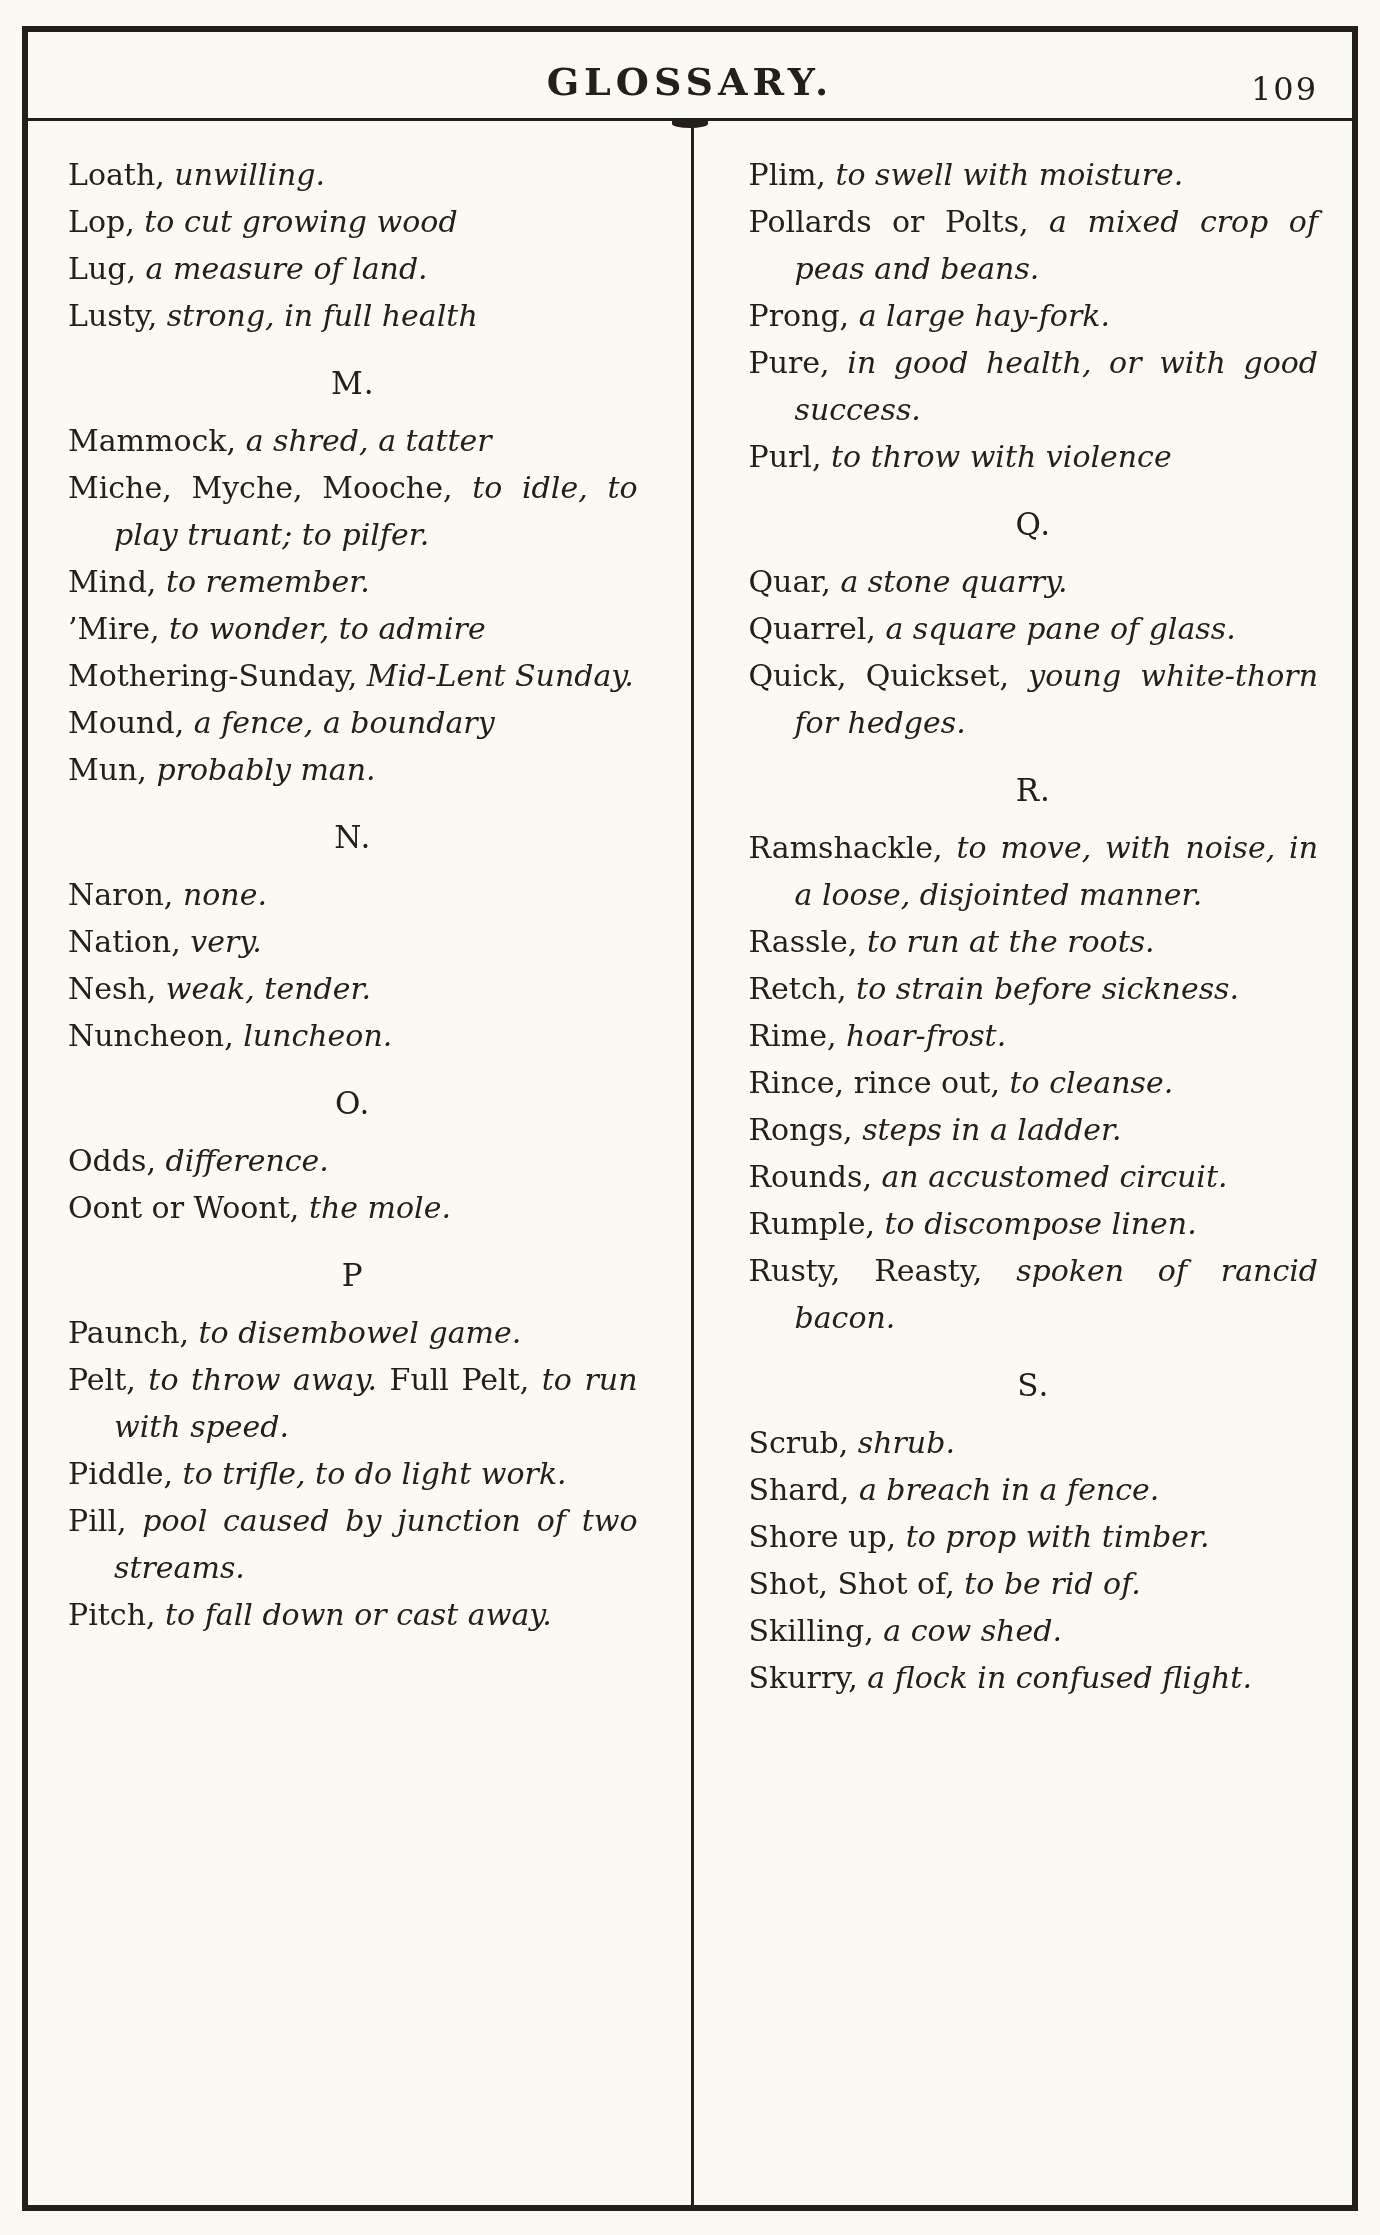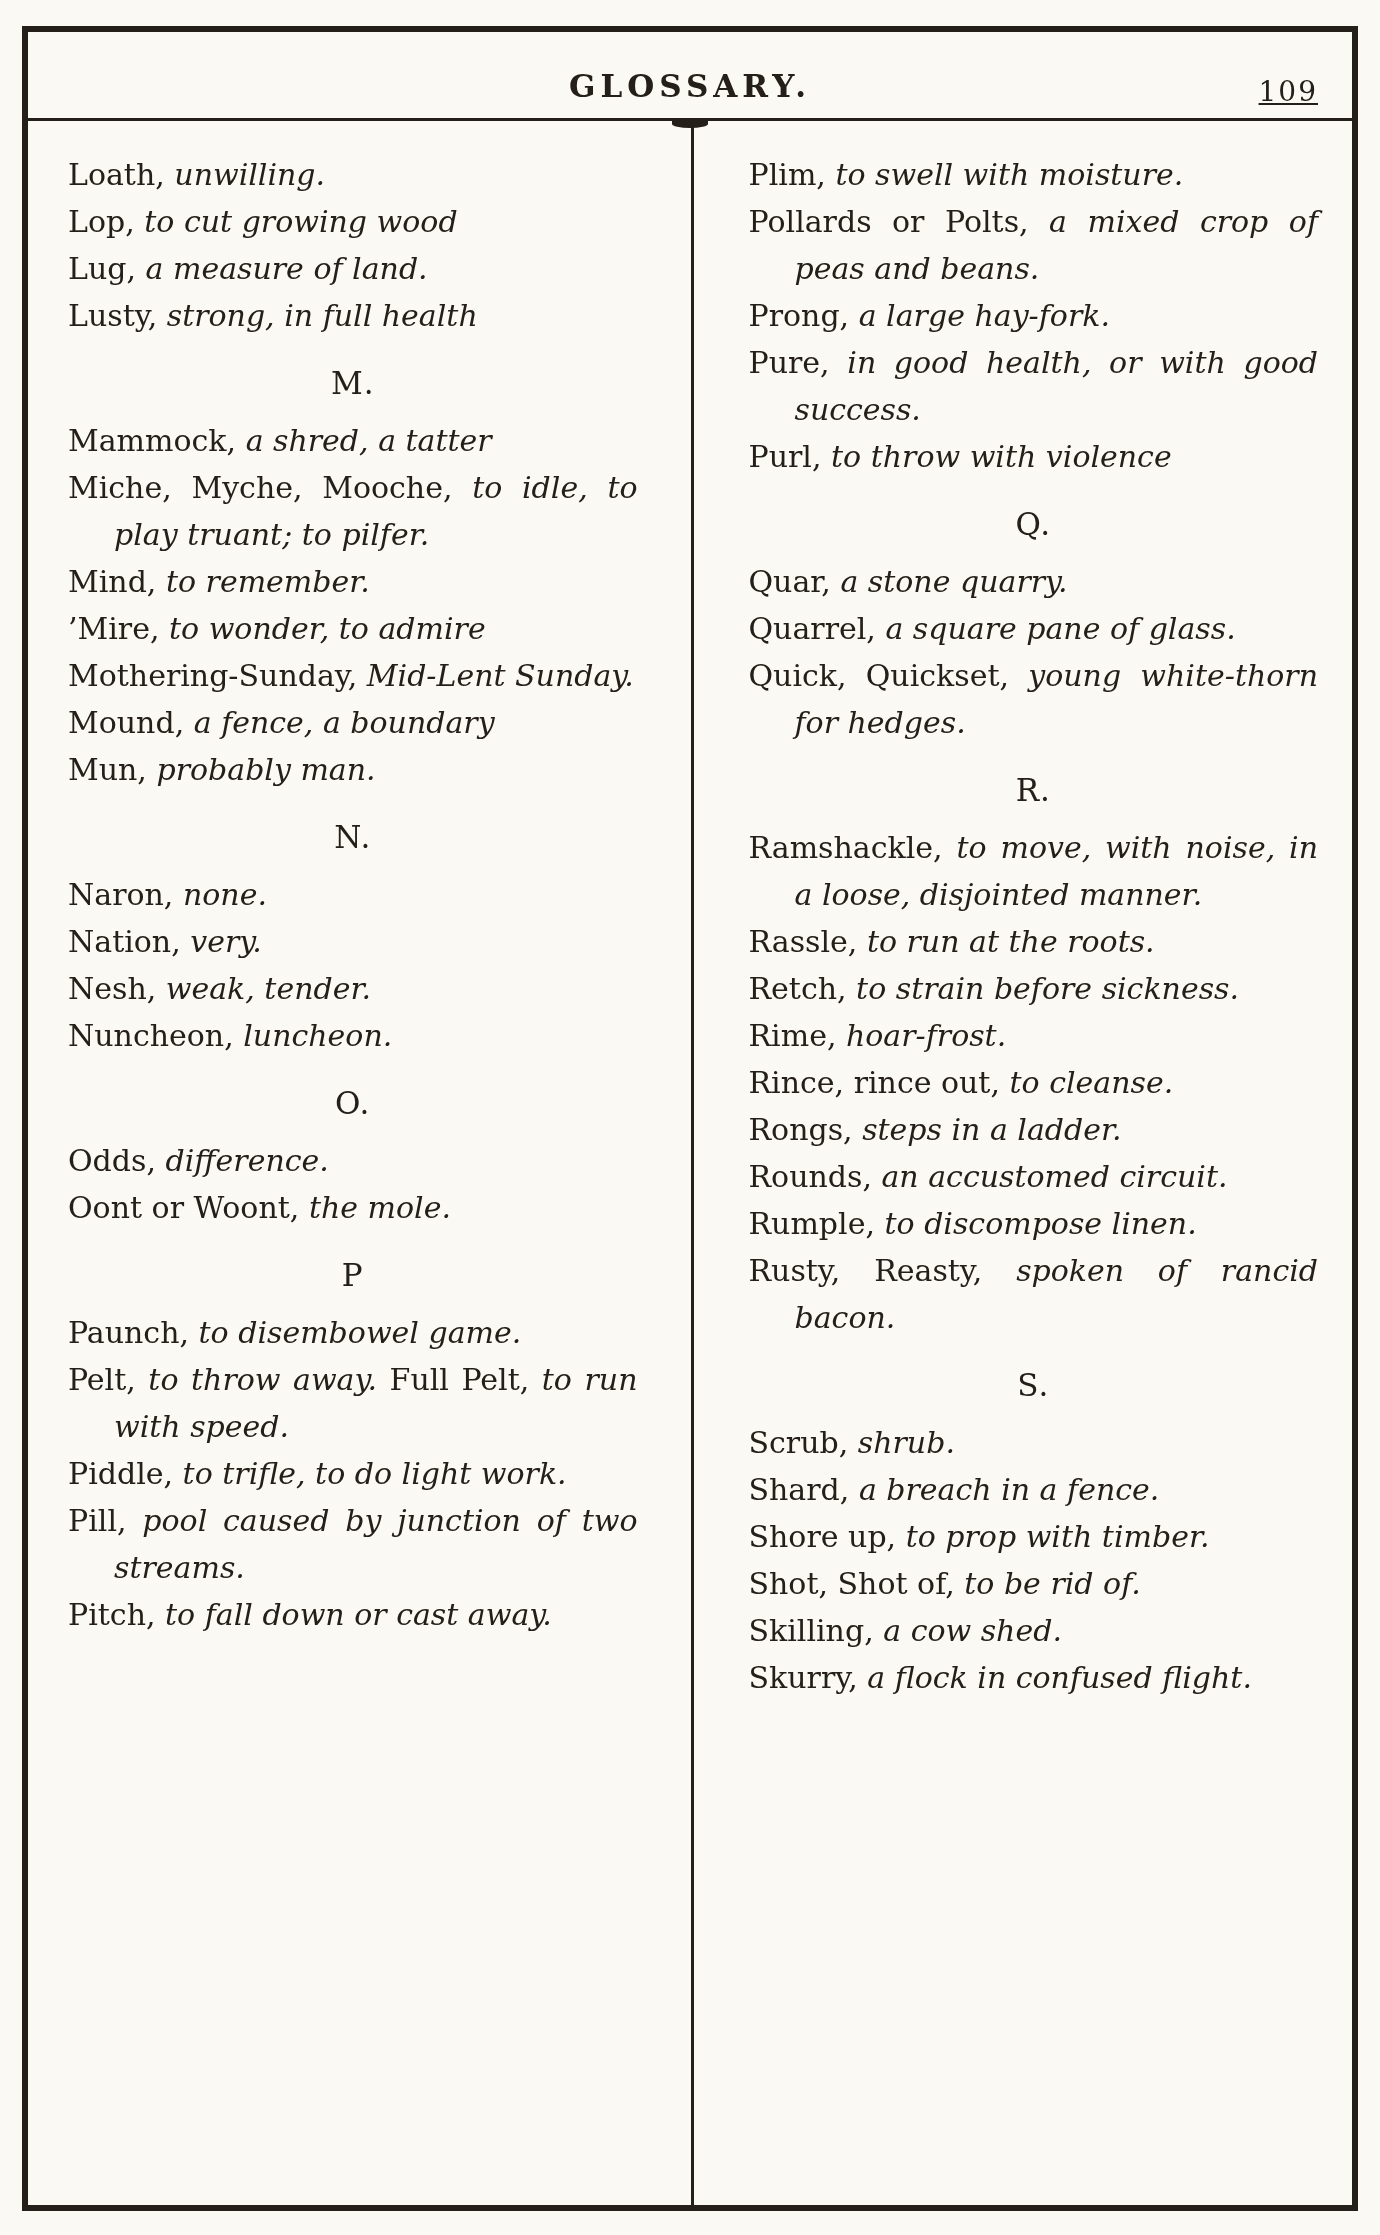--- a/index.html
+++ b/index.html
@@ -32,31 +32,30 @@
   .header {
     position: relative;
     height: 86px;
     flex: 0 0 auto;
   }
   .title {
     position: absolute;
     left: 0; right: 0;
     bottom: 14px;
     text-align: center;
-    font-size: 31px;
+    font-size: 38px;
     letter-spacing: 5px;
     font-weight: 600;
   }
   .pagenum {
     position: absolute;
     right: 34px;
     bottom: 10px;
-    font-size: 28px;
+    font-size: 32px;
     letter-spacing: 2px;
-    text-decoration: underline;
   }
   .header-rule {
     flex: 0 0 auto;
     height: 3px;
     background: var(--ink);
     position: relative;
   }
   .rule-ornament {
     position: absolute;
     left: 50%;

